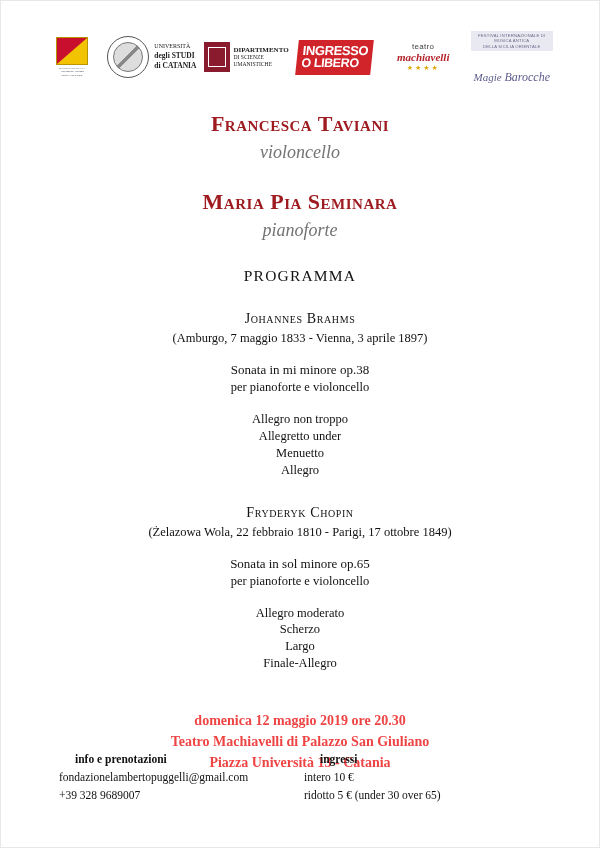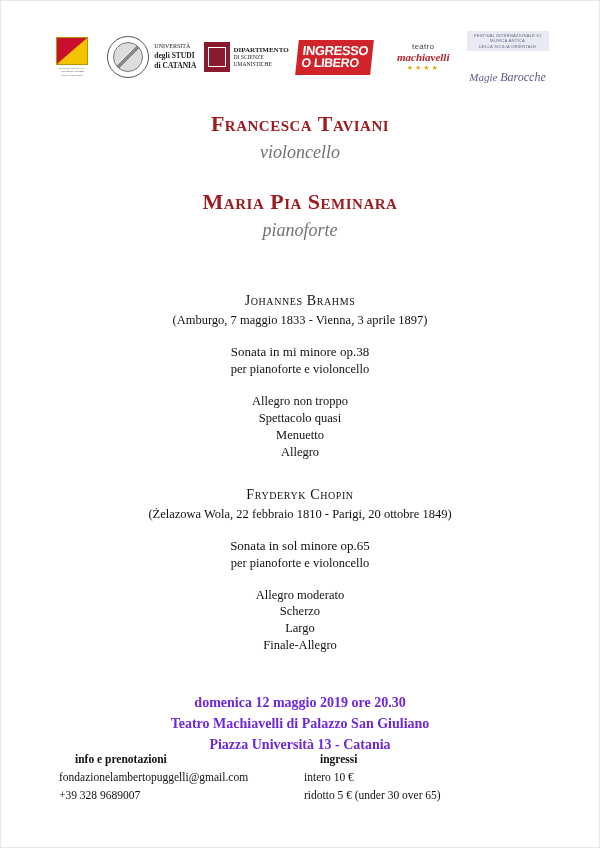--- a/index.html
+++ b/index.html
@@ -170,21 +170,21 @@
   .mach-stars {
     color: #e0a800;
     font-size: 7px;
     letter-spacing: 2px;
   }
 
   
   .logo-magie {
     width: 96px;
     flex-direction: column;
-    align-items: flex-start;
+    align-items: center;
     gap: 20px;
   }
   .magie-top {
     font-family: "Liberation Sans", sans-serif;
     font-size: 4.2px;
     color: #6a6a8a;
     letter-spacing: 0.2px;
     text-align: center;
     background: #e9e9f2;
     padding: 2px 3px;
@@ -264,21 +264,21 @@
   .movement {
     font-size: 12.5px;
     color: #111;
     margin: 0;
     line-height: 1.35;
   }
 
   .event-line {
     font-weight: bold;
     font-size: 14px;
-    color: #6d28d9;
+    color: #ef4444;
     margin: 0;
     line-height: 1.5;
   }
 
   
   .footer {
     position: absolute;
     left: 58px;
     right: 58px;
     top: 752px;
@@ -360,38 +360,39 @@
     <p class="performer-name">Francesca Taviani</p>
     <p class="performer-role">violoncello</p>
 
     <div class="gap-26"></div>
 
     <p class="performer-name">Maria Pia Seminara</p>
     <p class="performer-role">pianoforte</p>
 
     <div class="gap-26"></div>
 
+    <p class="programma">PROGRAMMA</p>
 
     <div class="gap-26"></div>
 
     <p class="composer">Johannes Brahms</p>
     <p class="composer-dates">(Amburgo, 7 maggio 1833 - Vienna, 3 aprile 1897)</p>
     <div class="gap-16"></div>
     <p class="work-title">Sonata in mi minore op.38</p>
     <p class="work-sub">per pianoforte e violoncello</p>
     <div class="gap-16"></div>
     <p class="movement">Allegro non troppo</p>
-    <p class="movement">Spettacolo quasi</p>
+    <p class="movement">Allegretto under</p>
     <p class="movement">Menuetto</p>
     <p class="movement">Allegro</p>
 
     <div class="gap-26"></div>
 
     <p class="composer">Fryderyk Chopin</p>
-    <p class="composer-dates">(Żelazowa Wola, 22 febbraio 1810 - Parigi, 20 ottobre 1849)</p>
+    <p class="composer-dates">(Żelazowa Wola, 22 febbraio 1810 - Parigi, 17 ottobre 1849)</p>
     <div class="gap-16"></div>
     <p class="work-title">Sonata in sol minore op.65</p>
     <p class="work-sub">per pianoforte e violoncello</p>
     <div class="gap-16"></div>
     <p class="movement">Allegro moderato</p>
     <p class="movement">Scherzo</p>
     <p class="movement">Largo</p>
     <p class="movement">Finale-Allegro</p>
 
     <div class="gap-26"></div>

